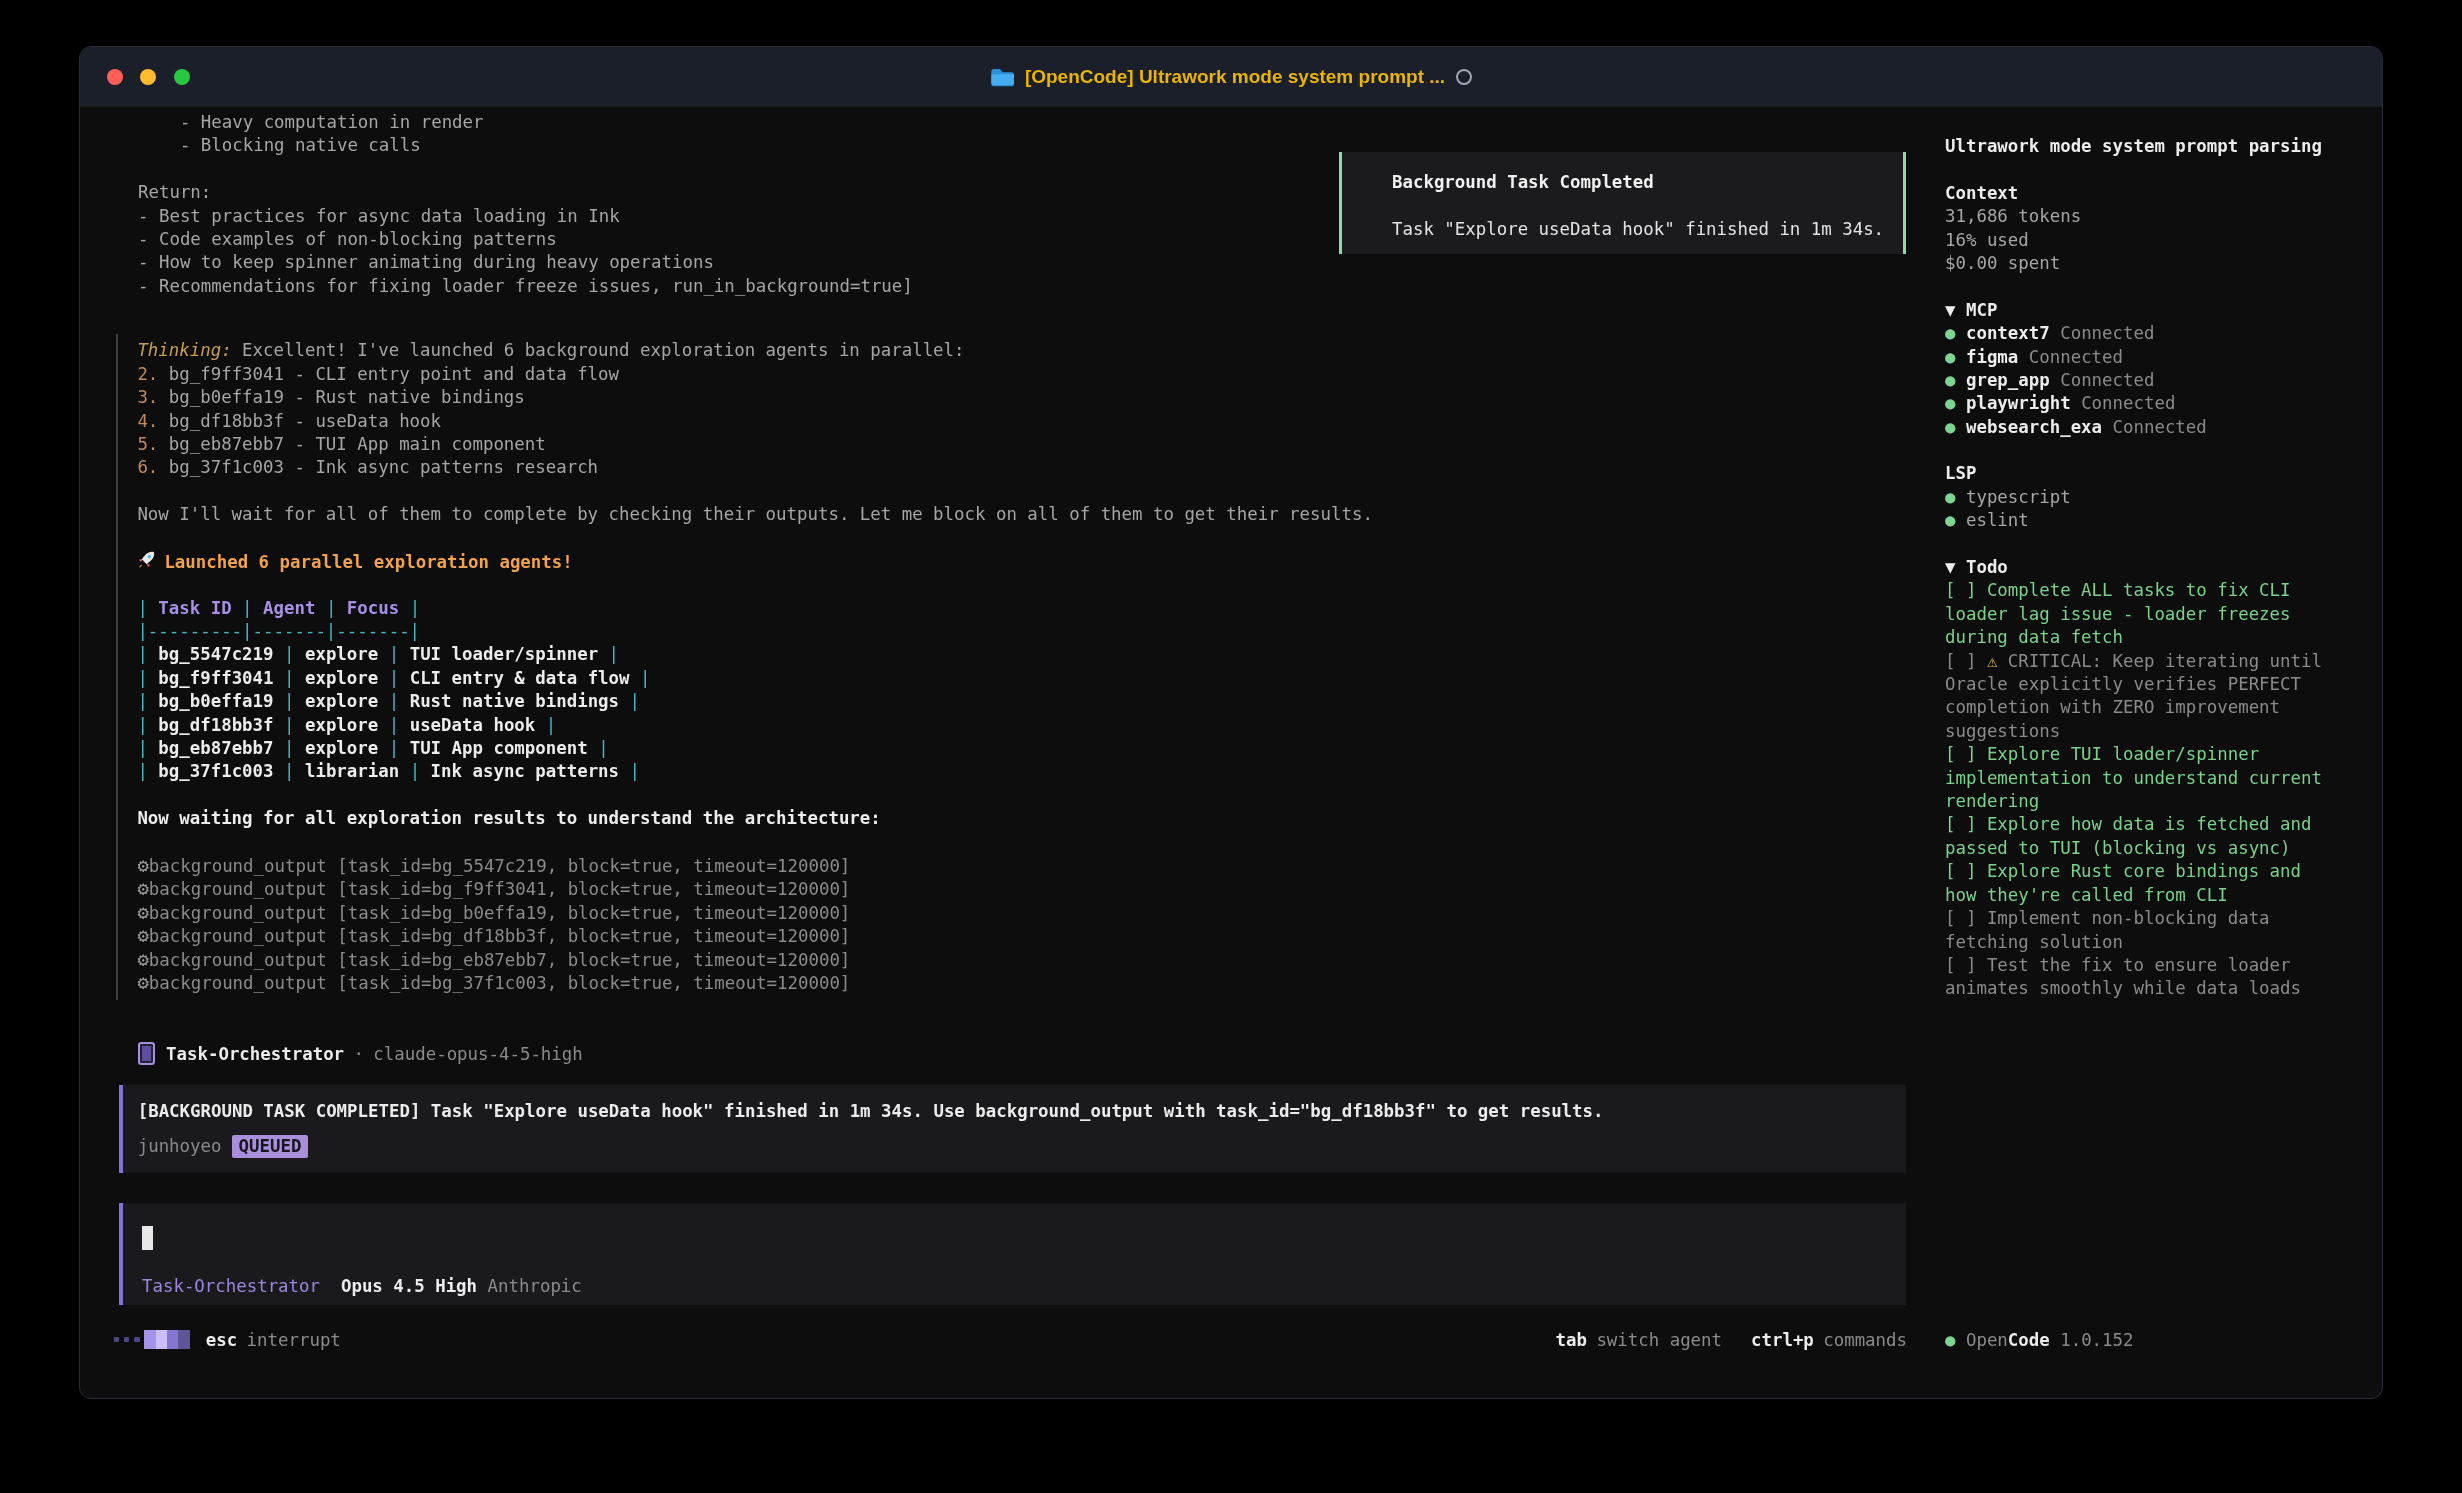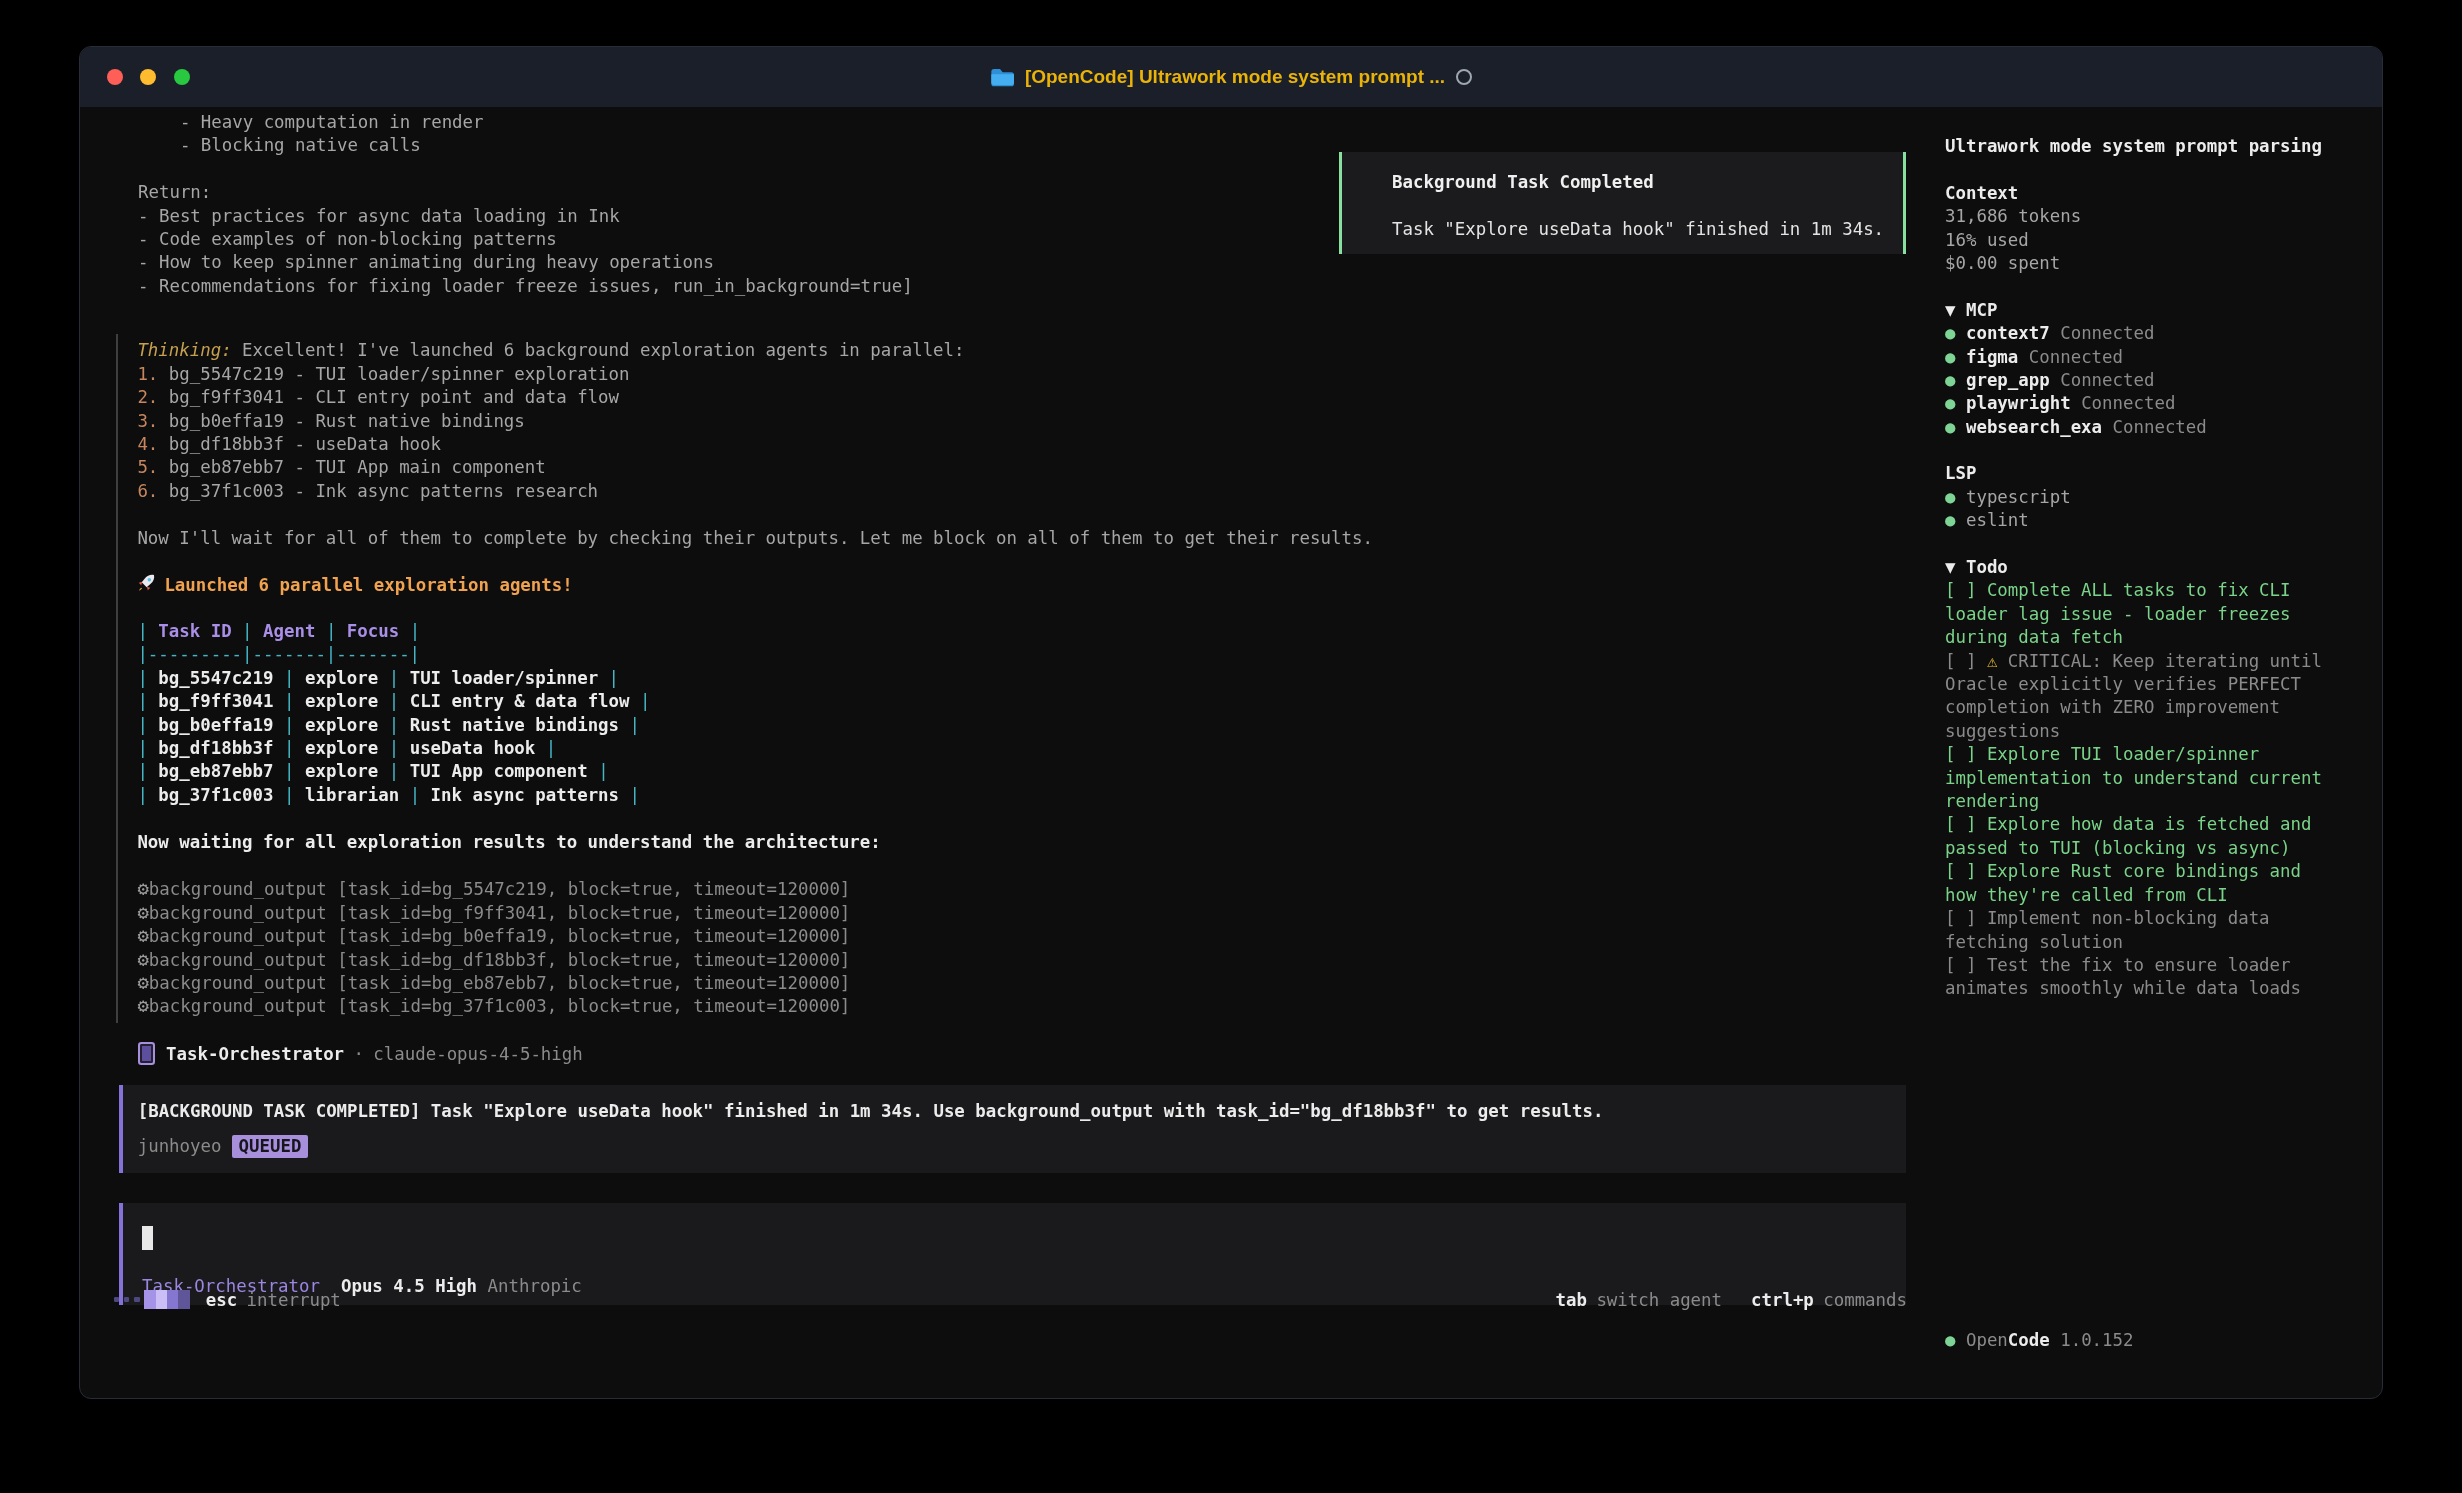--- a/index.html
+++ b/index.html
@@ -39,21 +39,21 @@
   .orch-icon{width:13.4px;height:19px;border:2.7px solid #a78fdb;background:#5d4f9e;border-radius:3.3px;
     box-shadow:inset 0 0 0 2px #241f33;margin-right:10.7px;}
   .sep-dot{color:#8b8b8b;margin:0 9.4px;}
   #done{position:absolute;left:39px;top:1038px;width:1787px;box-sizing:border-box;
     background:#1a1a1c;border-left:4px solid #8572d8;padding:14.7px 0 14.7px 14.7px;}
   #done .tline + .tline{margin-top:12px;}
   #input{position:absolute;left:39px;top:1156px;width:1787px;height:102px;box-sizing:border-box;
     background:#1a1a1d;border-left:4px solid #8572d8;text-align:center;}
   .cursor{position:absolute;left:19px;top:23px;width:10.7px;height:24px;background:#e8e8e8;}
   .input-footer{position:absolute;left:19px;top:72px;height:23.4px;line-height:23.4px;font-size:17.4px;white-space:pre;}
-  #statusrow{position:absolute;left:34px;top:1239px;width:1793px;height:27px;
+  #statusrow{position:absolute;left:34px;top:1279px;width:1793px;height:27px;
     display:flex;align-items:center;justify-content:space-between;font-size:17.4px;}
   .sb-left,.sb-right{display:flex;align-items:center;}
   .spin-dot{width:5.4px;height:5.4px;border-radius:1.3px;background:#4e4880;margin-right:4.7px;display:inline-block;}
   .spin-block{width:11.4px;height:19px;display:inline-block;}
   .b1{background:#a593e8}.b2{background:#cbbdf6}.b3{background:#8576d0}.b4{background:#5f5599}
   .keyhint{margin-left:16px;}
   .grp-gap{width:29px;display:inline-block;}
 
   #notif{position:absolute;left:1259px;top:105px;width:567px;height:102px;box-sizing:border-box;
     background:#1b1b1d;border-left:3.3px solid #87e09e;border-right:3.3px solid #87e09e;
@@ -92,21 +92,20 @@
       <div class="tline">&nbsp;</div>
       <div class="tline"><span class="g">Return:</span></div>
       <div class="tline"><span class="g">- Best practices for async data loading in Ink</span></div>
       <div class="tline"><span class="g">- Code examples of non-blocking patterns</span></div>
       <div class="tline"><span class="g">- How to keep spinner animating during heavy operations</span></div>
       <div class="tline"><span class="g">- Recommendations for fixing loader freeze issues, run_in_background=true]</span></div>
     </div>
 
   <div id="t2">
       <div class="tline"><span class="gold">Thinking:</span><span class="g"> Excellent! I've launched 6 background exploration agents in parallel:</span></div>
-      <div class="tline"><span class="num">1. </span><span class="g">bg_5547c219 - TUI loader/spinner exploration</span></div>
       <div class="tline"><span class="num">2. </span><span class="g">bg_f9ff3041 - CLI entry point and data flow</span></div>
       <div class="tline"><span class="num">3. </span><span class="g">bg_b0effa19 - Rust native bindings</span></div>
       <div class="tline"><span class="num">4. </span><span class="g">bg_df18bb3f - useData hook</span></div>
       <div class="tline"><span class="num">5. </span><span class="g">bg_eb87ebb7 - TUI App main component</span></div>
       <div class="tline"><span class="num">6. </span><span class="g">bg_37f1c003 - Ink async patterns research</span></div>
       <div class="tline">&nbsp;</div>
       <div class="tline"><span class="g">Now I'll wait for all of them to complete by checking their outputs. Let me block on all of them to get their results.</span></div>
       <div class="tline">&nbsp;</div>
       <div class="tline"><span class="iconseg"><svg width="19" height="19" viewBox="0 0 28 28">
             <path d="M25 3c-5-1.2-10 .8-13.2 4.8L7 13.8l7.2 7.2 6-5C24.2 12.7 26.2 8 25 3z" fill="#e9e9ee"></path>

